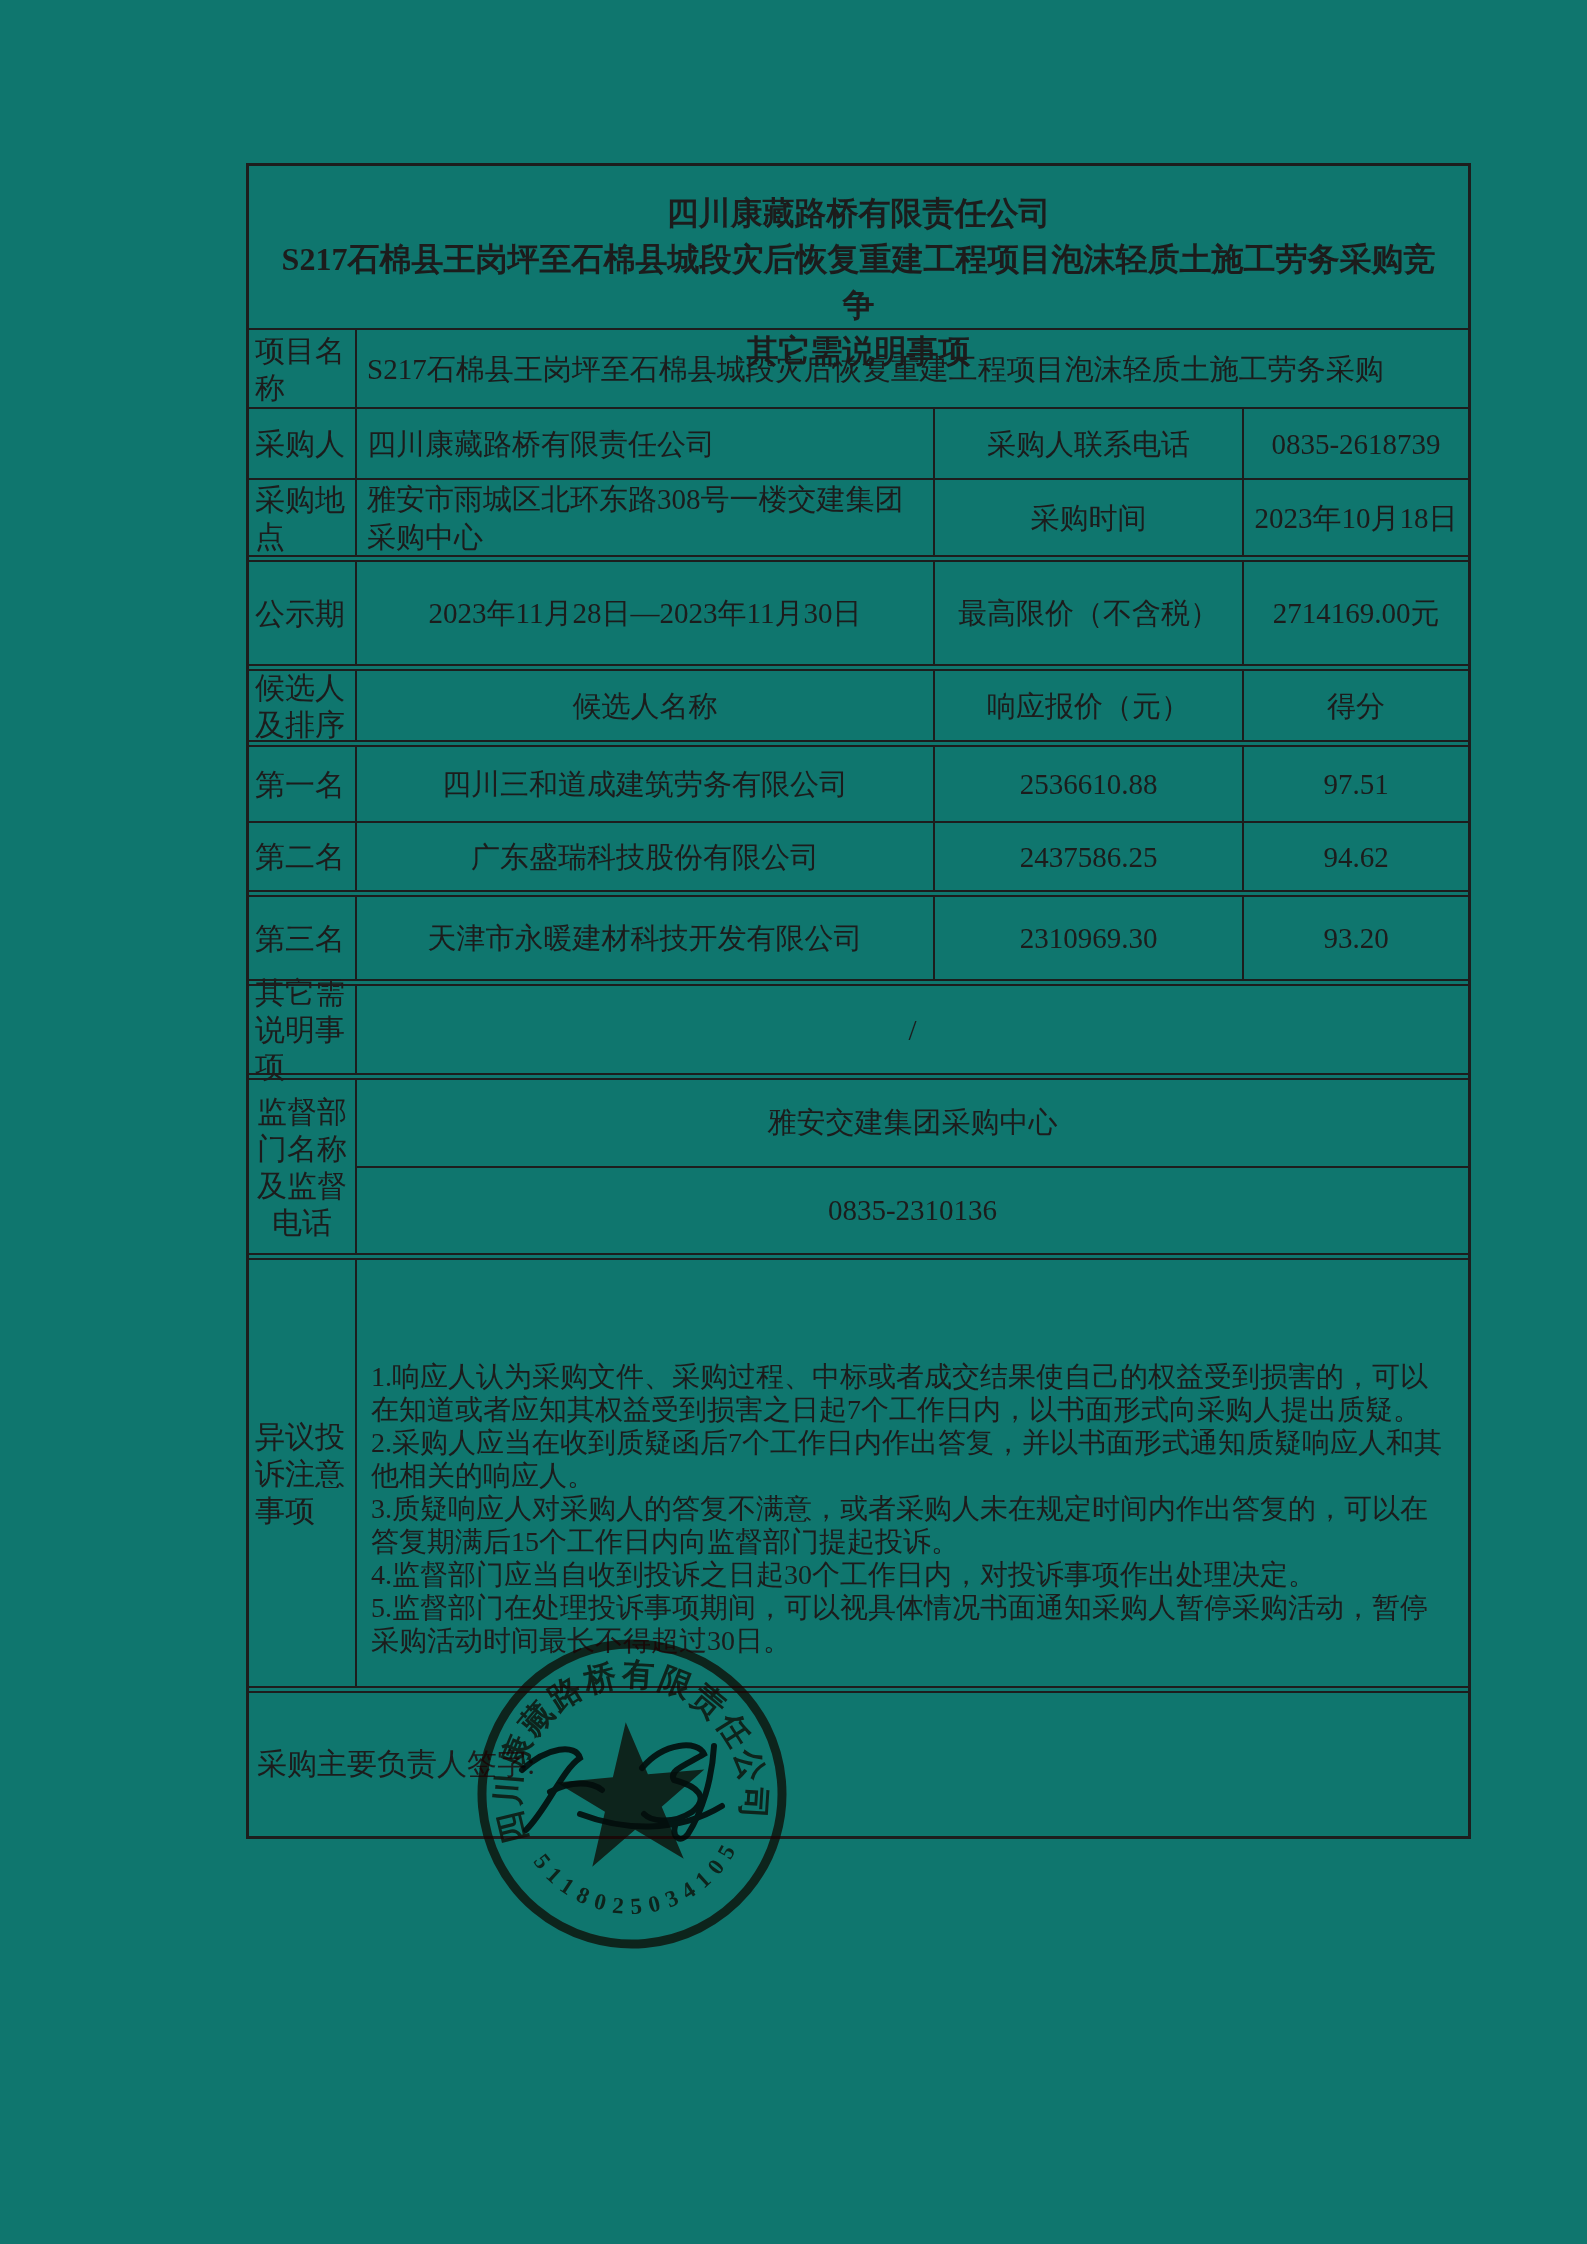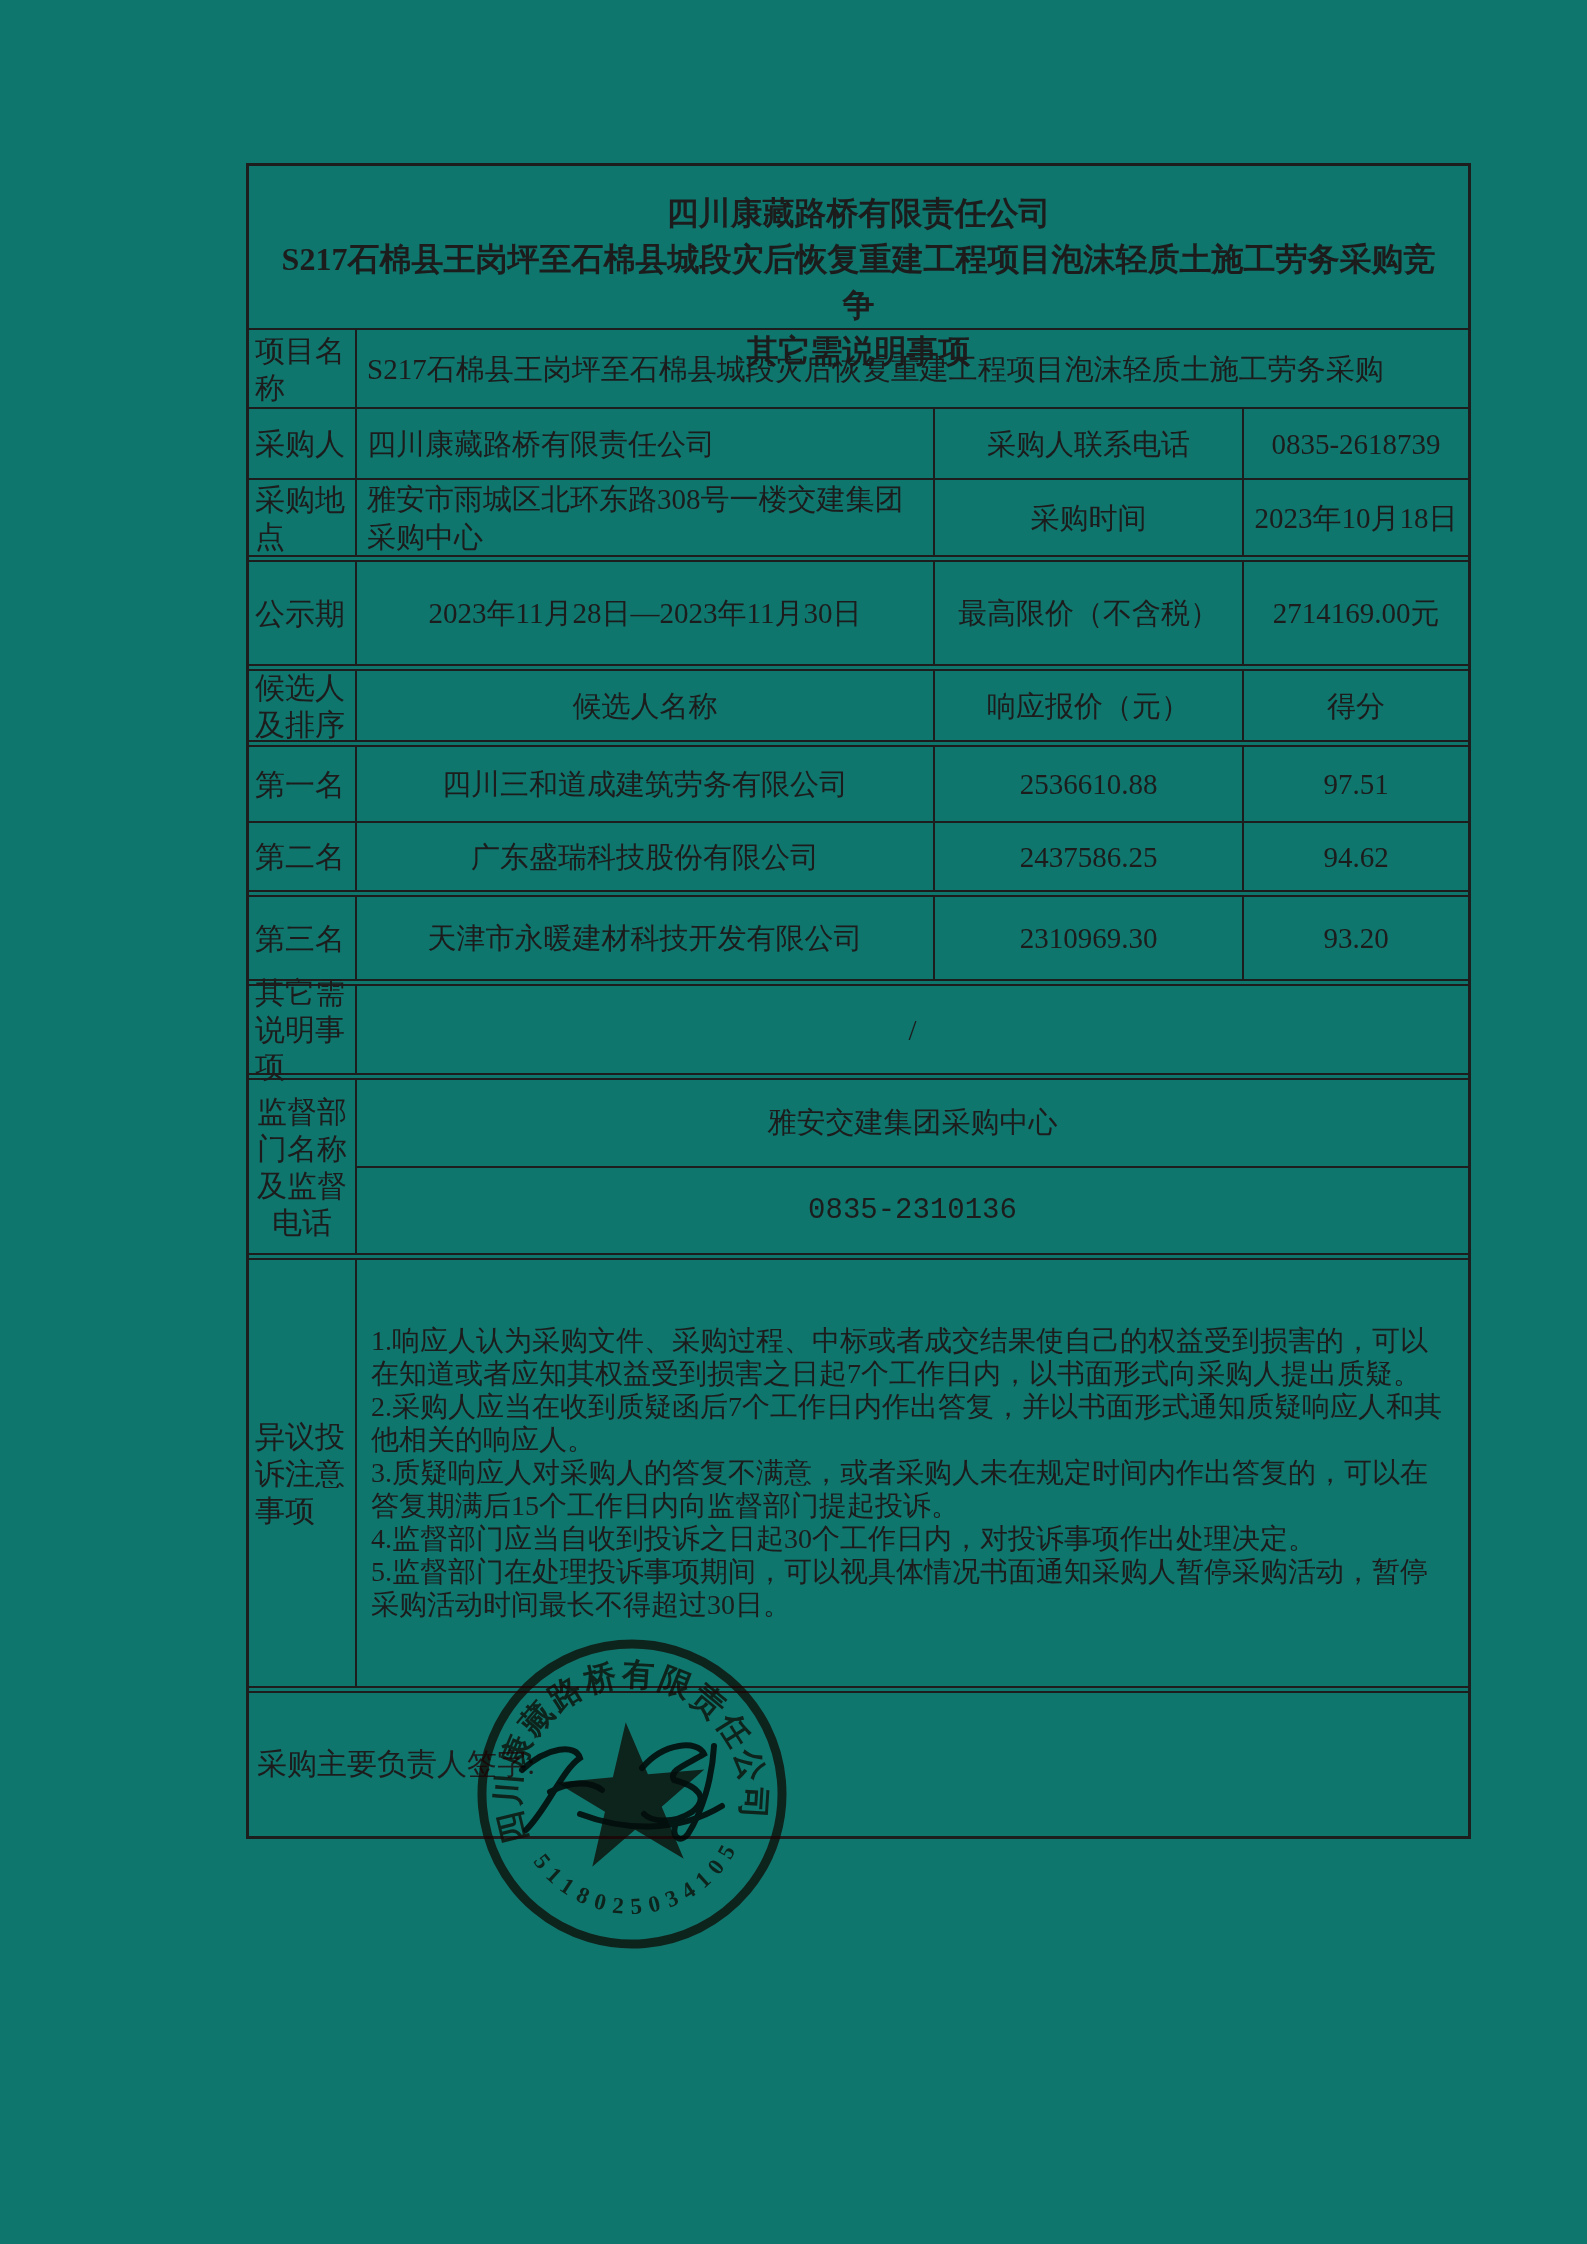--- a/index.html
+++ b/index.html
@@ -19,24 +19,24 @@
   .w2 { width:578px; flex:none; }
   .w3 { width:309px; flex:none; }
   .w4 { flex:1; }
   .span { flex:1; }
   .ctr { justify-content:center; text-align:right; }
   .left { justify-content:flex-start; text-align:left; }
 
   .title-cell { display:block; width:100%; text-align:center; font-weight:bold; font-size:32px; line-height:46px; padding:24px 30px 10px 30px; }
 
   .stack { flex:1; display:flex; flex-direction:column; border-left:2px solid #1d1d1d; }
-  .sub { flex:1; display:flex; align-items:center; justify-content:center; font-size:29px;font-family:Liberation Mono, monospace; }
+  .sub { flex:1; display:flex; align-items:center; justify-content:center; font-size:29px; }
   .sub + .sub { border-top:2px solid #1d1d1d; }
 
-  .objection-cell { display:block; flex:1; border-left:2px solid #1d1d1d; padding:64px 16px 0 14px; font-size:28px; line-height:33px; text-align:left; }
+  .objection-cell { display:block; flex:1; border-left:2px solid #1d1d1d; padding:100px 16px 0 14px; font-size:28px; line-height:33px; text-align:left; }
   .objection-cell .oi { margin:0; }
 
   .sig-cell { display:flex; width:100%; align-items:center; padding:4px 8px; font-size:30px; }
 
   .stamp { position:absolute; left:460px; top:1620px; width:344px; height:344px; mix-blend-mode:multiply; }
   .stamp text { font-family:"Liberation Serif","DejaVu Serif",serif; }
 </style>
 </head>
 <body>
 

